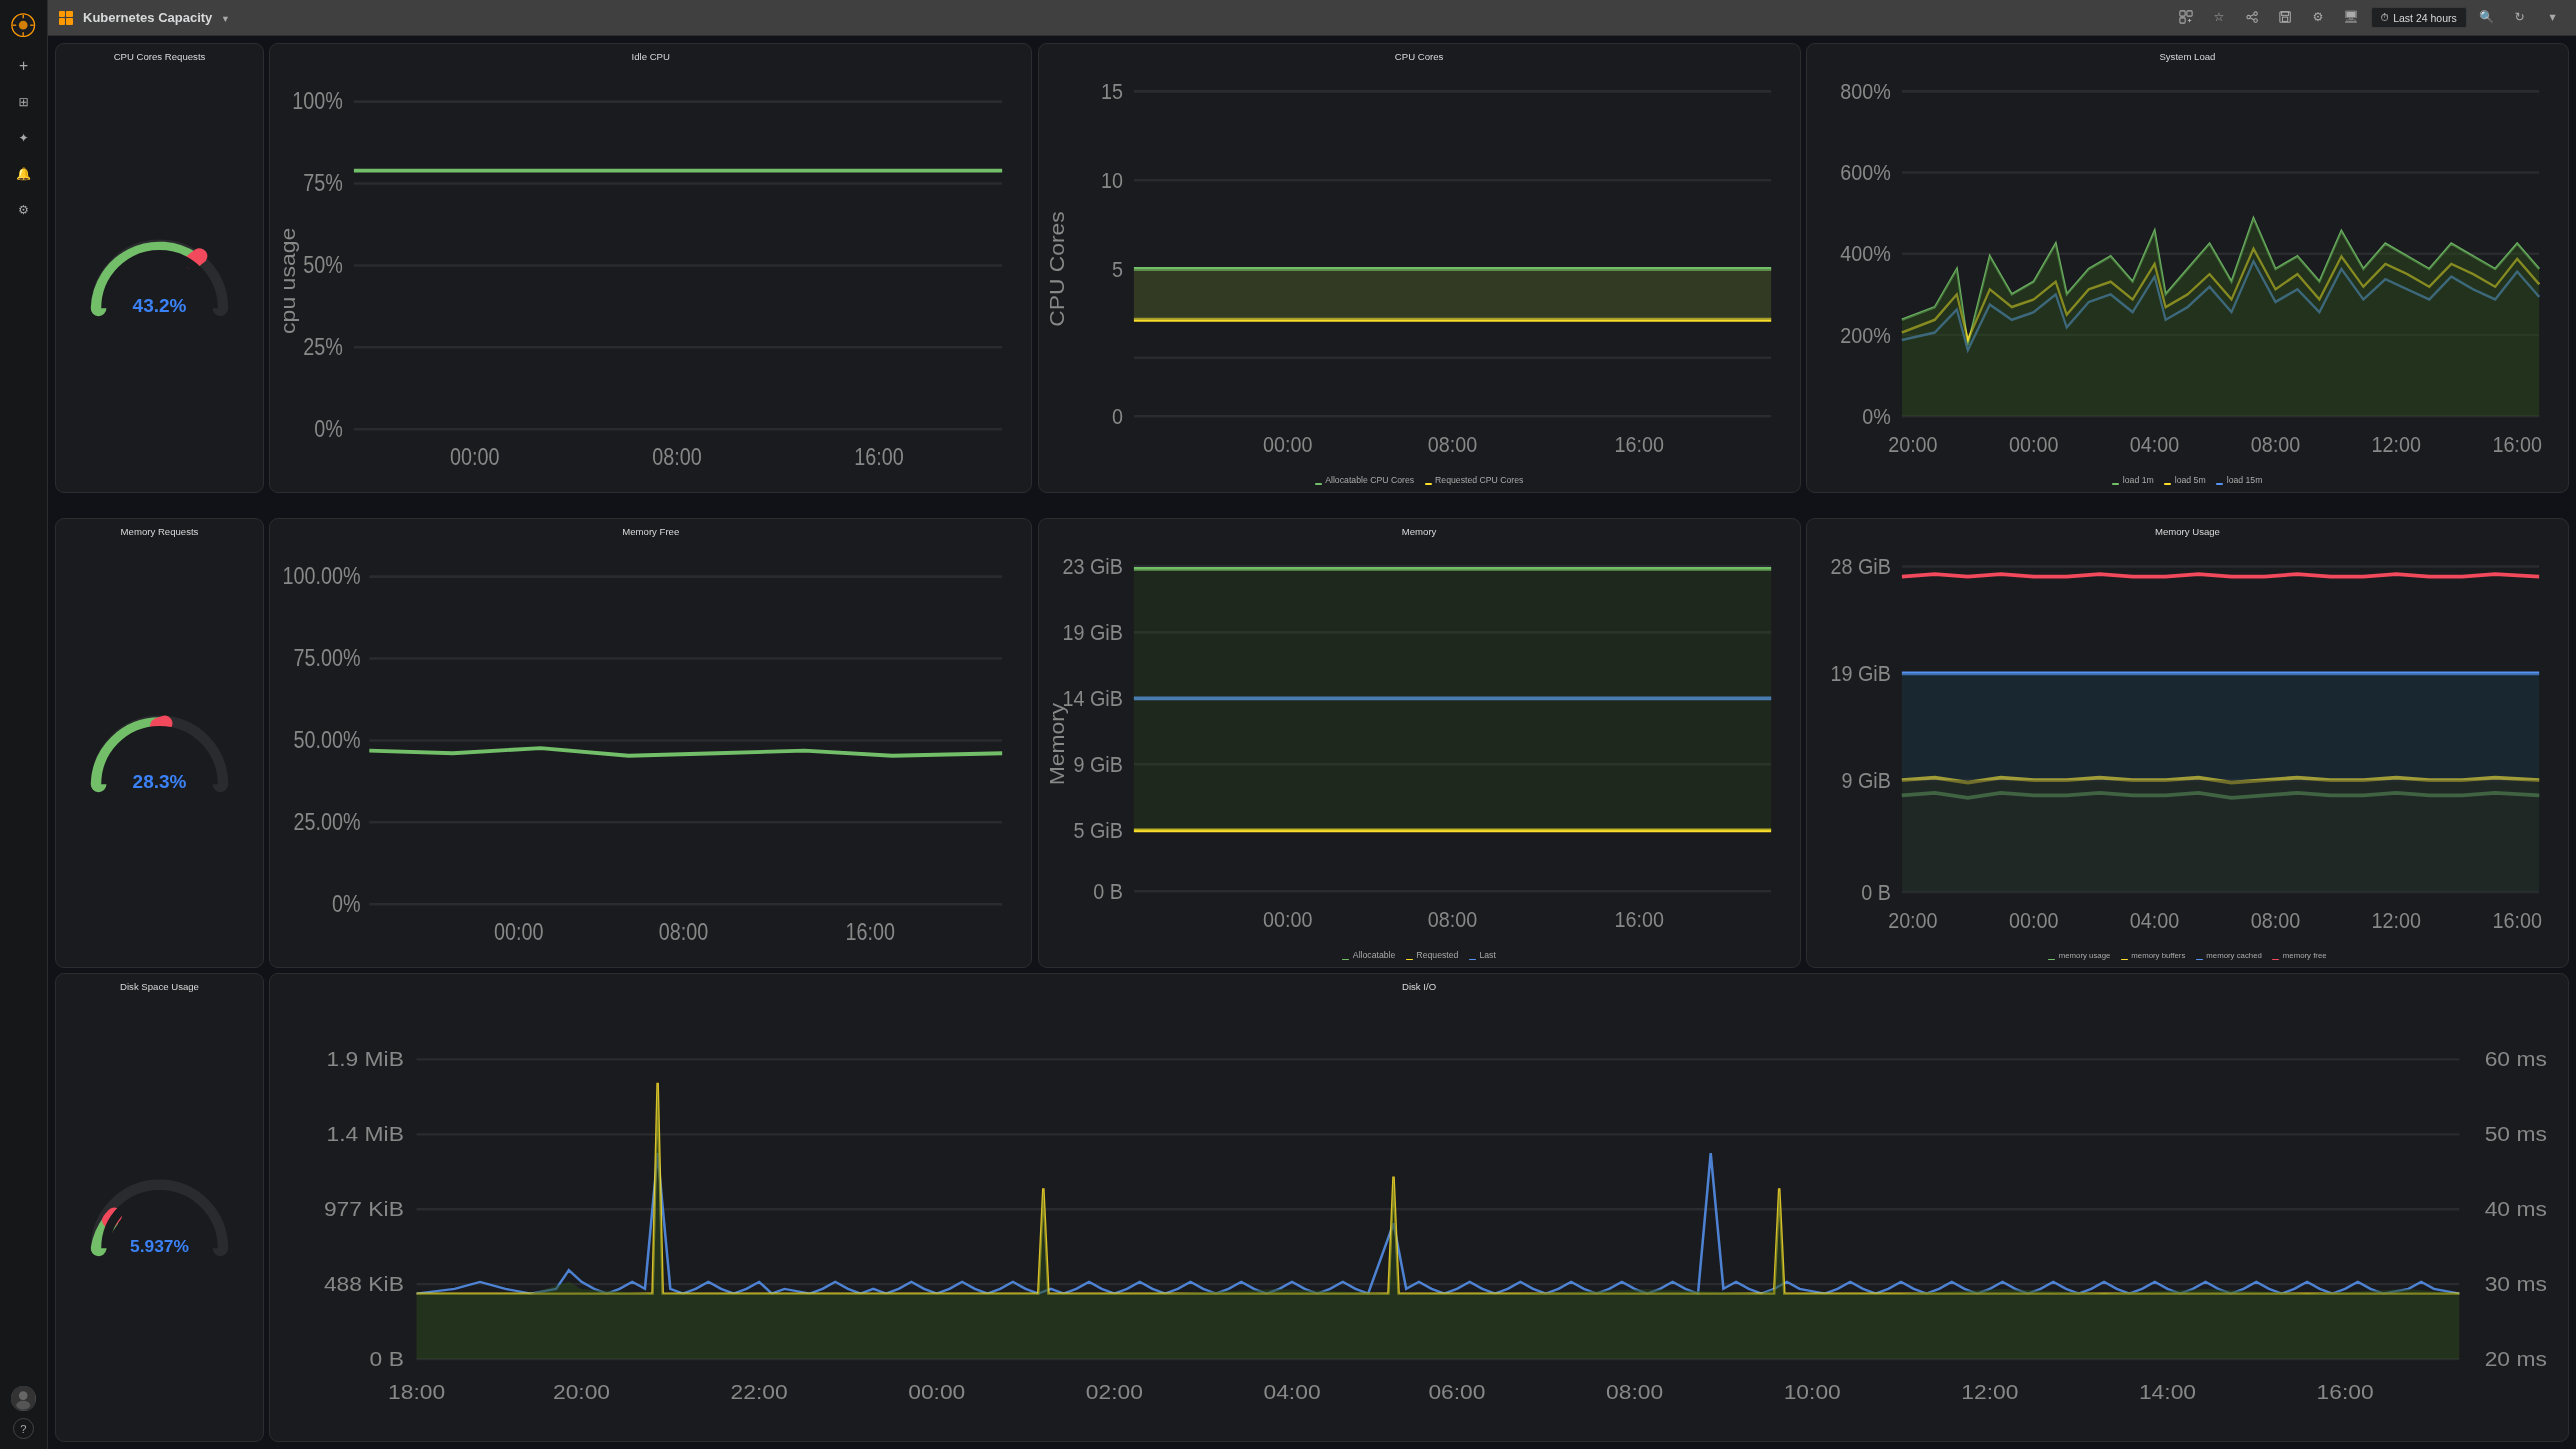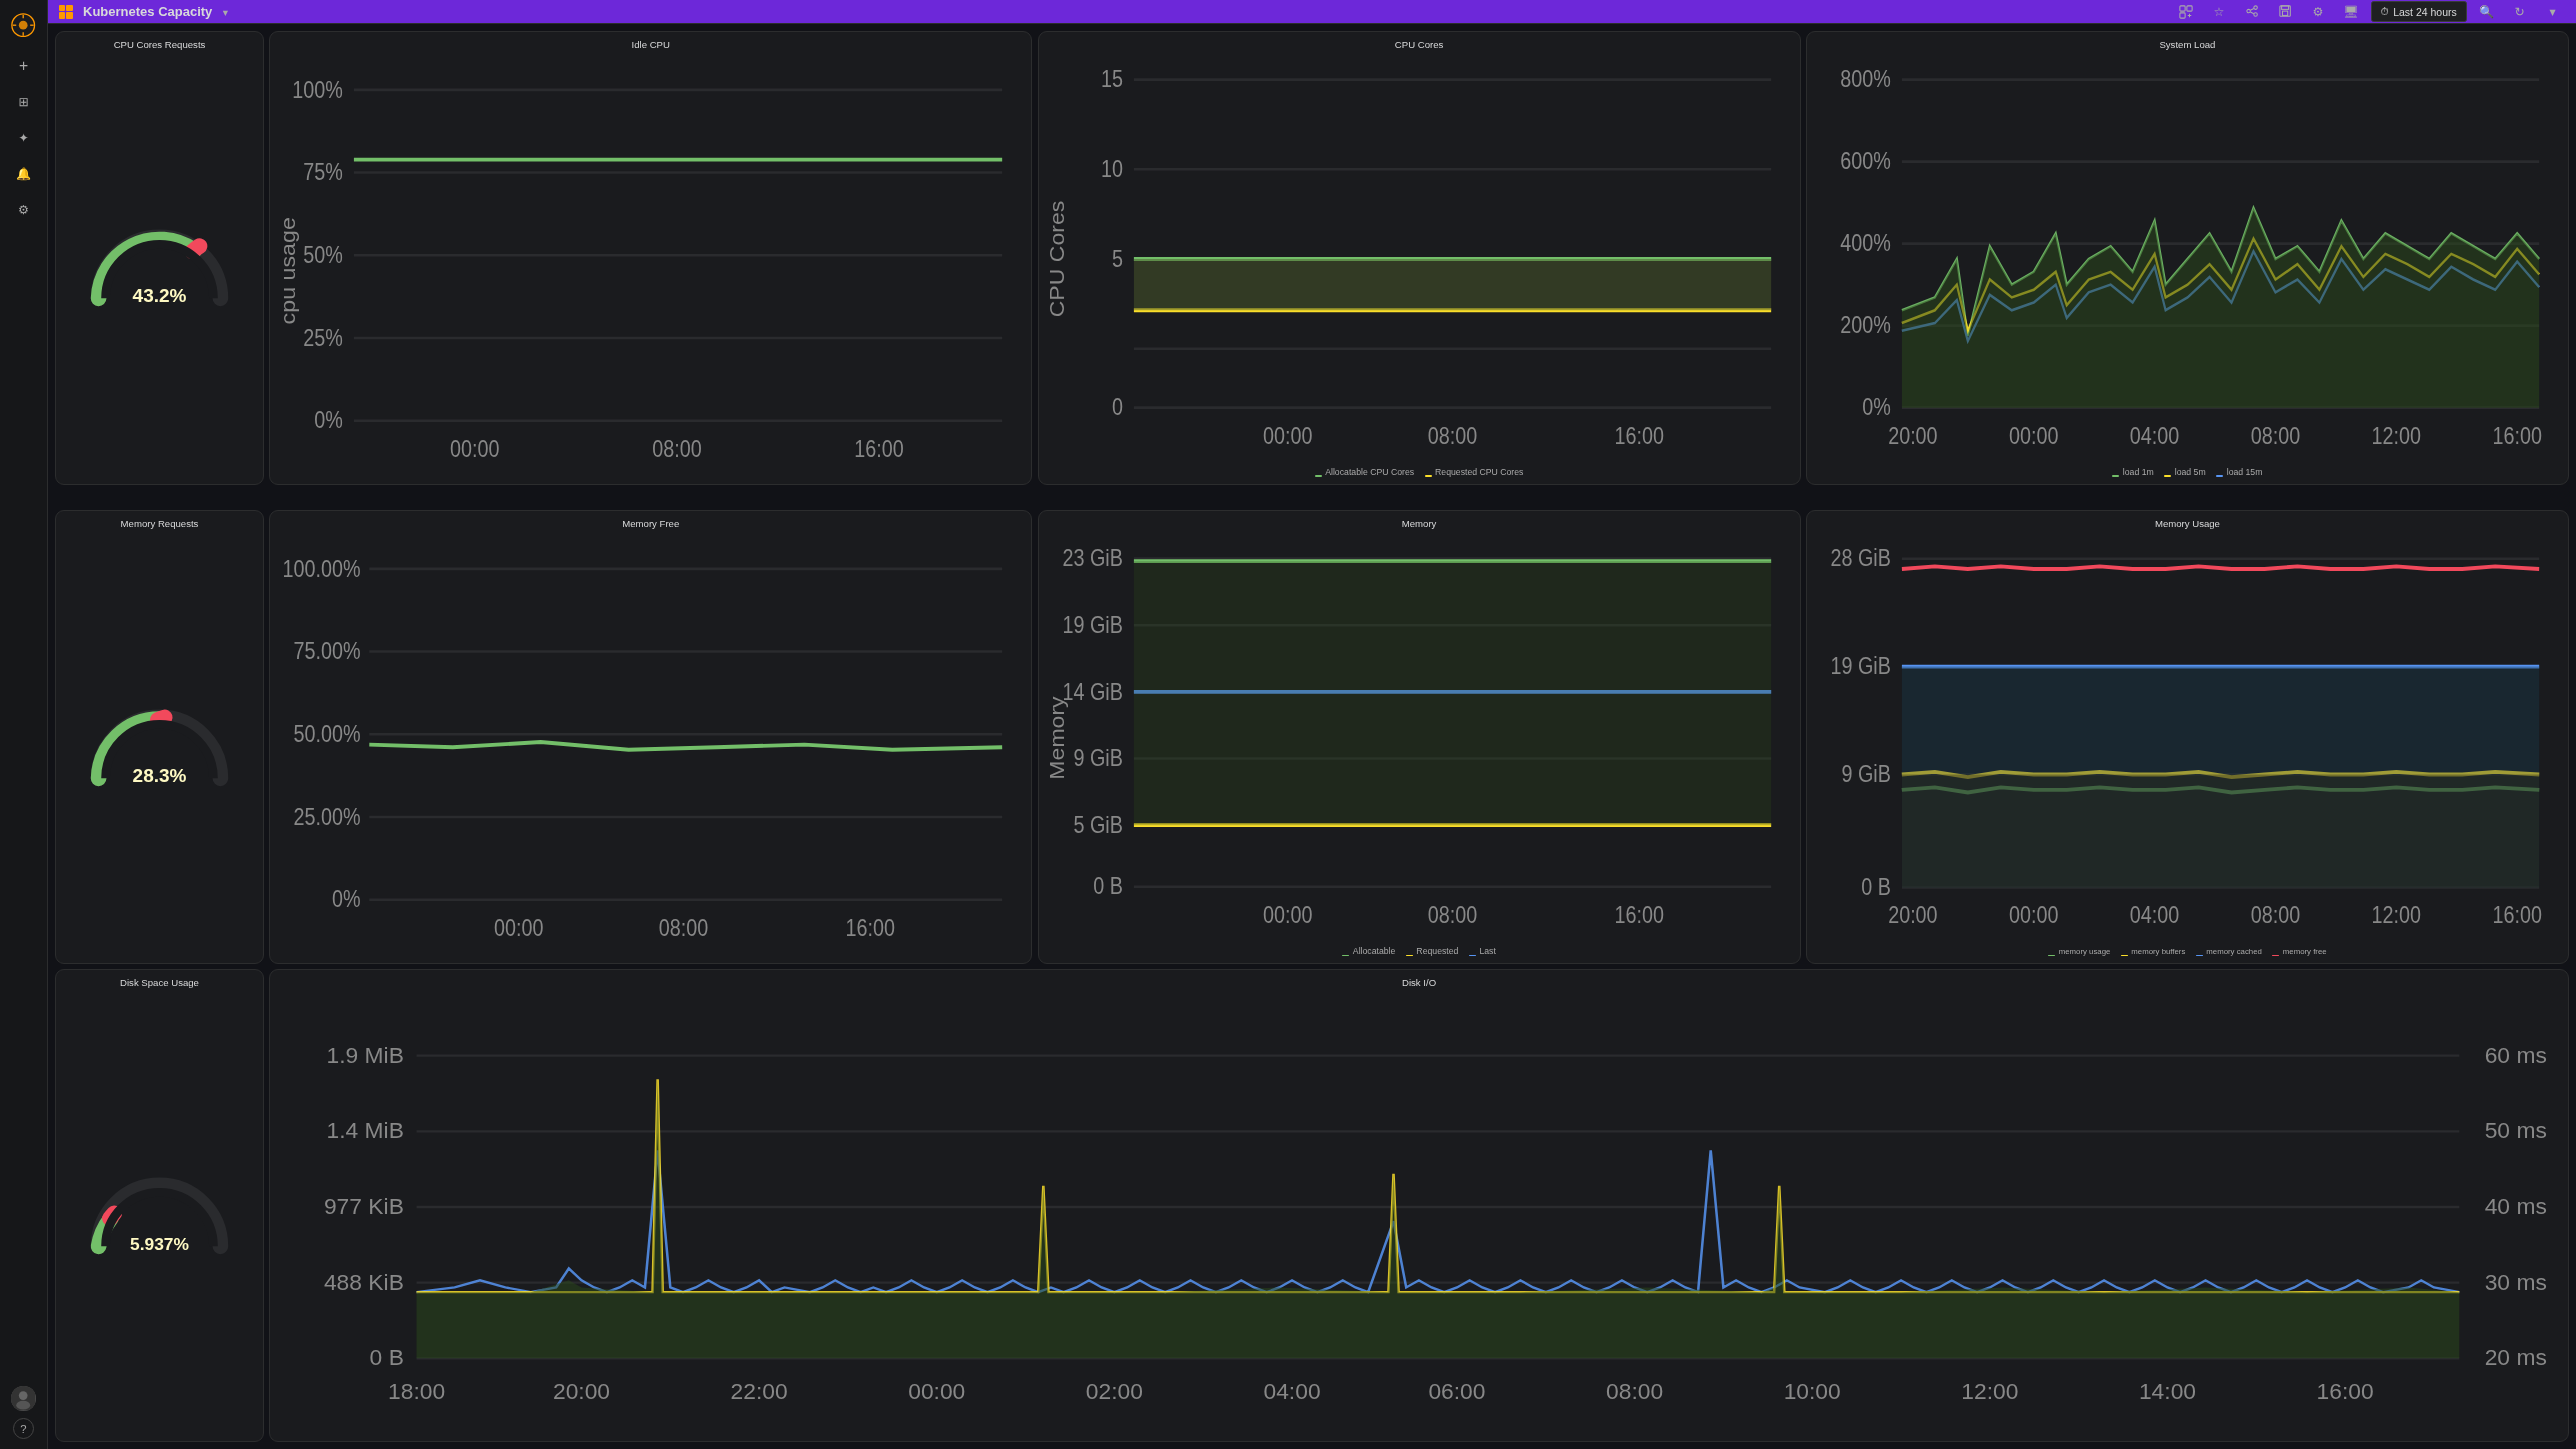--- a/index.html
+++ b/index.html
@@ -58,22 +58,22 @@
     
     .main {
       flex: 1;
       display: flex;
       flex-direction: column;
       overflow: hidden;
     }
 
     
     .topbar {
-      background: #6d28d9;
-      height: 24px;
+      background: #404040;
+      height: 36px;
       display: flex;
       align-items: center;
       padding: 0 10.5px;
       border-bottom: 0.9px solid #2c2d2e;
       flex-shrink: 0;
       gap: 7px;
     }
     .topbar-grid-icon {
       display: grid;
       grid-template-columns: 1fr 1fr;
@@ -163,21 +163,21 @@
       width: 100%;
       height: 100%;
     }
     .gauge-value {
       position: absolute;
       bottom: 0;
       left: 50%;
       transform: translateX(-50%);
       font-size: 23px;
       font-weight: bold;
-      color: #fef9c3;
+      color: #3b82f6;
       text-align: center;
     }
 
     
     .chart-panel {
       display: flex;
       flex-direction: column;
     }
     .chart-area {
       flex: 1;

